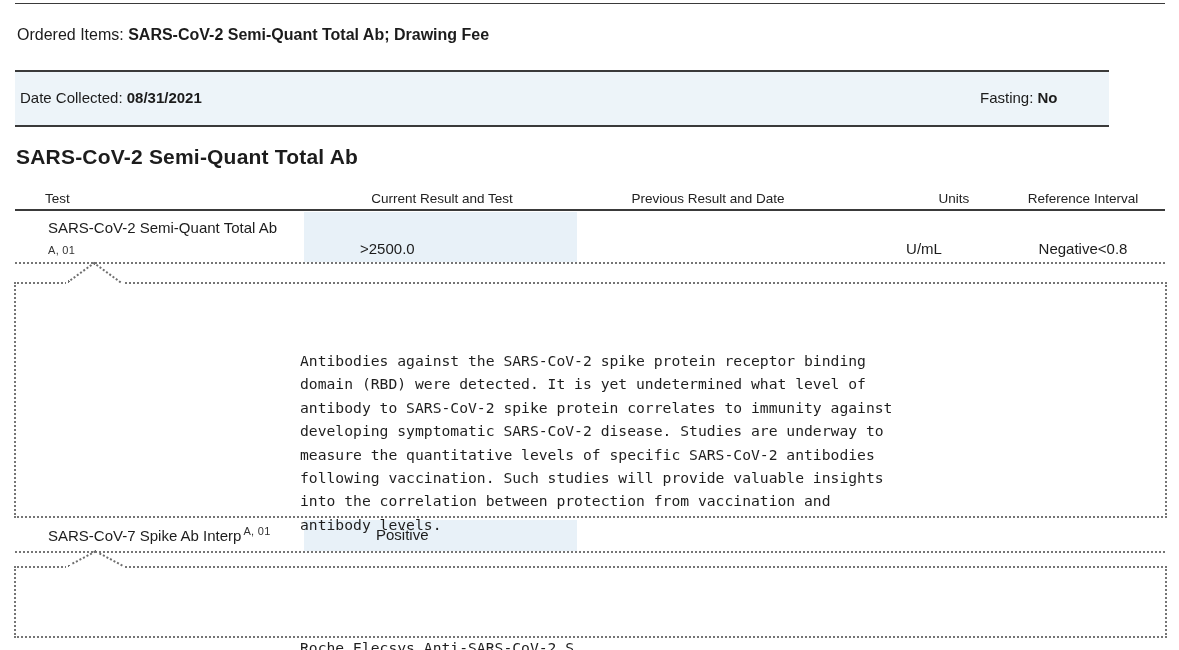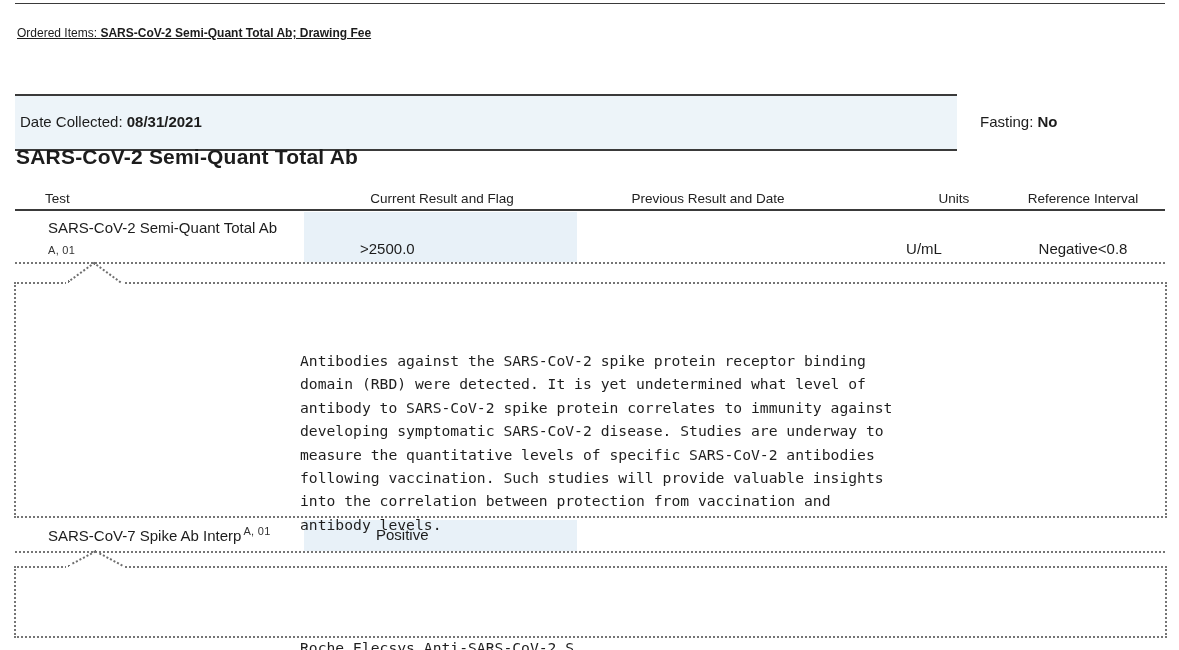--- a/index.html
+++ b/index.html
@@ -6,26 +6,26 @@
   html,body { background:#ffffff; }
   #page {
     position:relative; width:1179px; height:650px; background:#ffffff;
     font-family:"Liberation Sans", sans-serif; color:#1c1c1c; overflow:hidden;
   }
   .abs { position:absolute; }
   .rule { position:absolute; left:15px; width:1150px; height:0; border-top:2px solid #3a3a3a; }
   .rule-thin { border-top-width:1.5px; }
   .dotted-line { position:absolute; left:15px; width:1150px; height:0; border-top:2px dotted #757575; }
 
-  #ordered-line { left:17px; top:26px; font-size:12px;text-decoration:underline; }
+  #ordered-line { left:17px; top:26px; font-size:16px; }
   #ordered-line b { font-weight:bold; }
 
   #date-bar {
-    left:15px; top:70px; width:942px; height:57px;
-    background:#edf4f9; border-top:2px solid #3a3a3a; border-bottom:2px solid #3a3a3a;margin-top:24px;
+    left:15px; top:70px; width:1094px; height:57px;
+    background:#edf4f9; border-top:2px solid #3a3a3a; border-bottom:2px solid #3a3a3a;
   }
   .date-field { position:absolute; top:17px; font-size:15px; white-space:nowrap; }
   .date-field b { font-weight:bold; }
 
   #panel-title { left:16px; top:145px; font-size:21px; font-weight:bold; letter-spacing:.2px; }
 
   .col-header { position:absolute; top:191px; font-size:13.5px; color:#222; white-space:nowrap;text-align:right; }
   .centered { transform:translateX(-50%); }
 
   .test-name { position:absolute; left:48px; font-size:15px; white-space:nowrap; }
@@ -58,21 +58,21 @@
       <span>Date Collected: </span><b>08/31/2021</b>
     </span>
     <span class="date-field" style="left:965px">
       <span>Fasting: </span><b>No</b>
     </span>
   </div>
 
   <div class="abs" id="panel-title">SARS-CoV-2 Semi-Quant Total Ab</div>
 
   <div class="col-header" style="left:45px">Test</div>
-  <div class="col-header centered" style="left:442px">Current Result and Flag</div>
+  <div class="col-header centered" style="left:442px">Current Result and Test</div>
   <div class="col-header centered" style="left:708px">Previous Result and Date</div>
   <div class="col-header centered" style="left:954px">Units</div>
   <div class="col-header centered" style="left:1083px">Reference Interval</div>
 
   <div class="rule" style="top:209px; border-top-width:2.5px"></div>
 
   <div class="highlight" style="top:212px; height:50px"></div>
   <div class="test-name" style="top:219px">SARS-CoV-2 Semi-Quant Total Ab</div>
   <div class="abs footnote" style="left:48px; top:244px">A, 01</div>
   <div class="result-val" style="left:360px; top:240px">&gt;2500.0</div>

